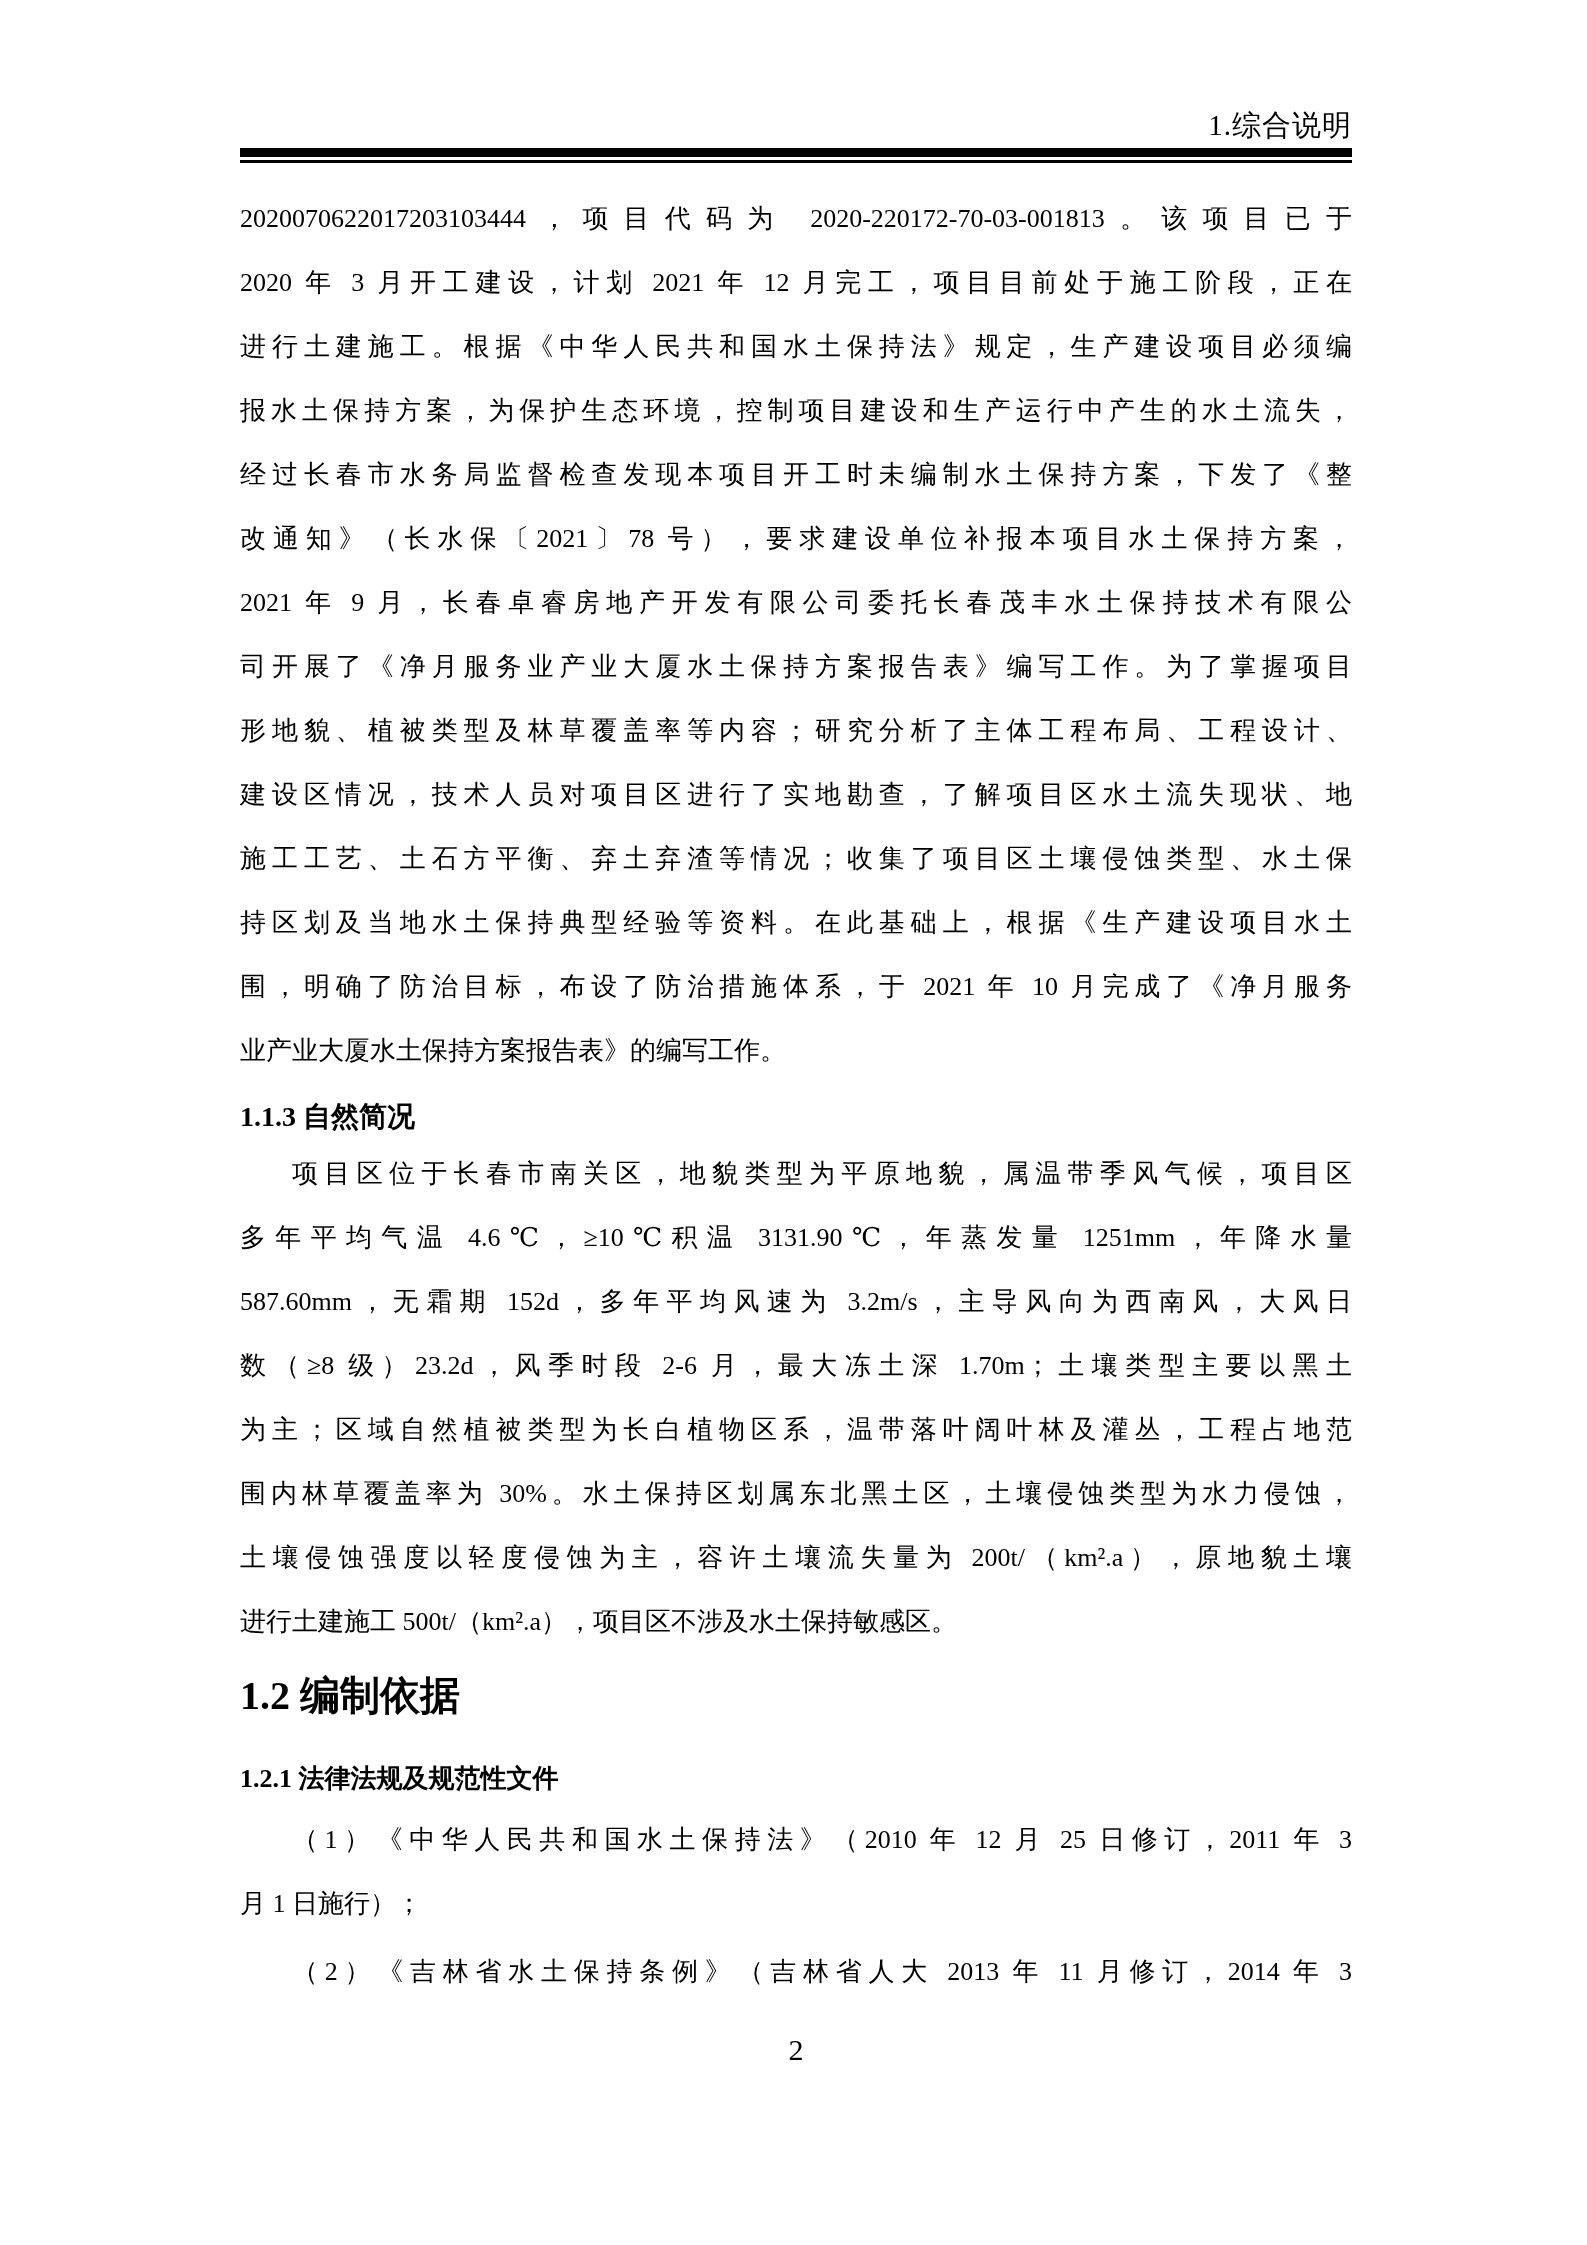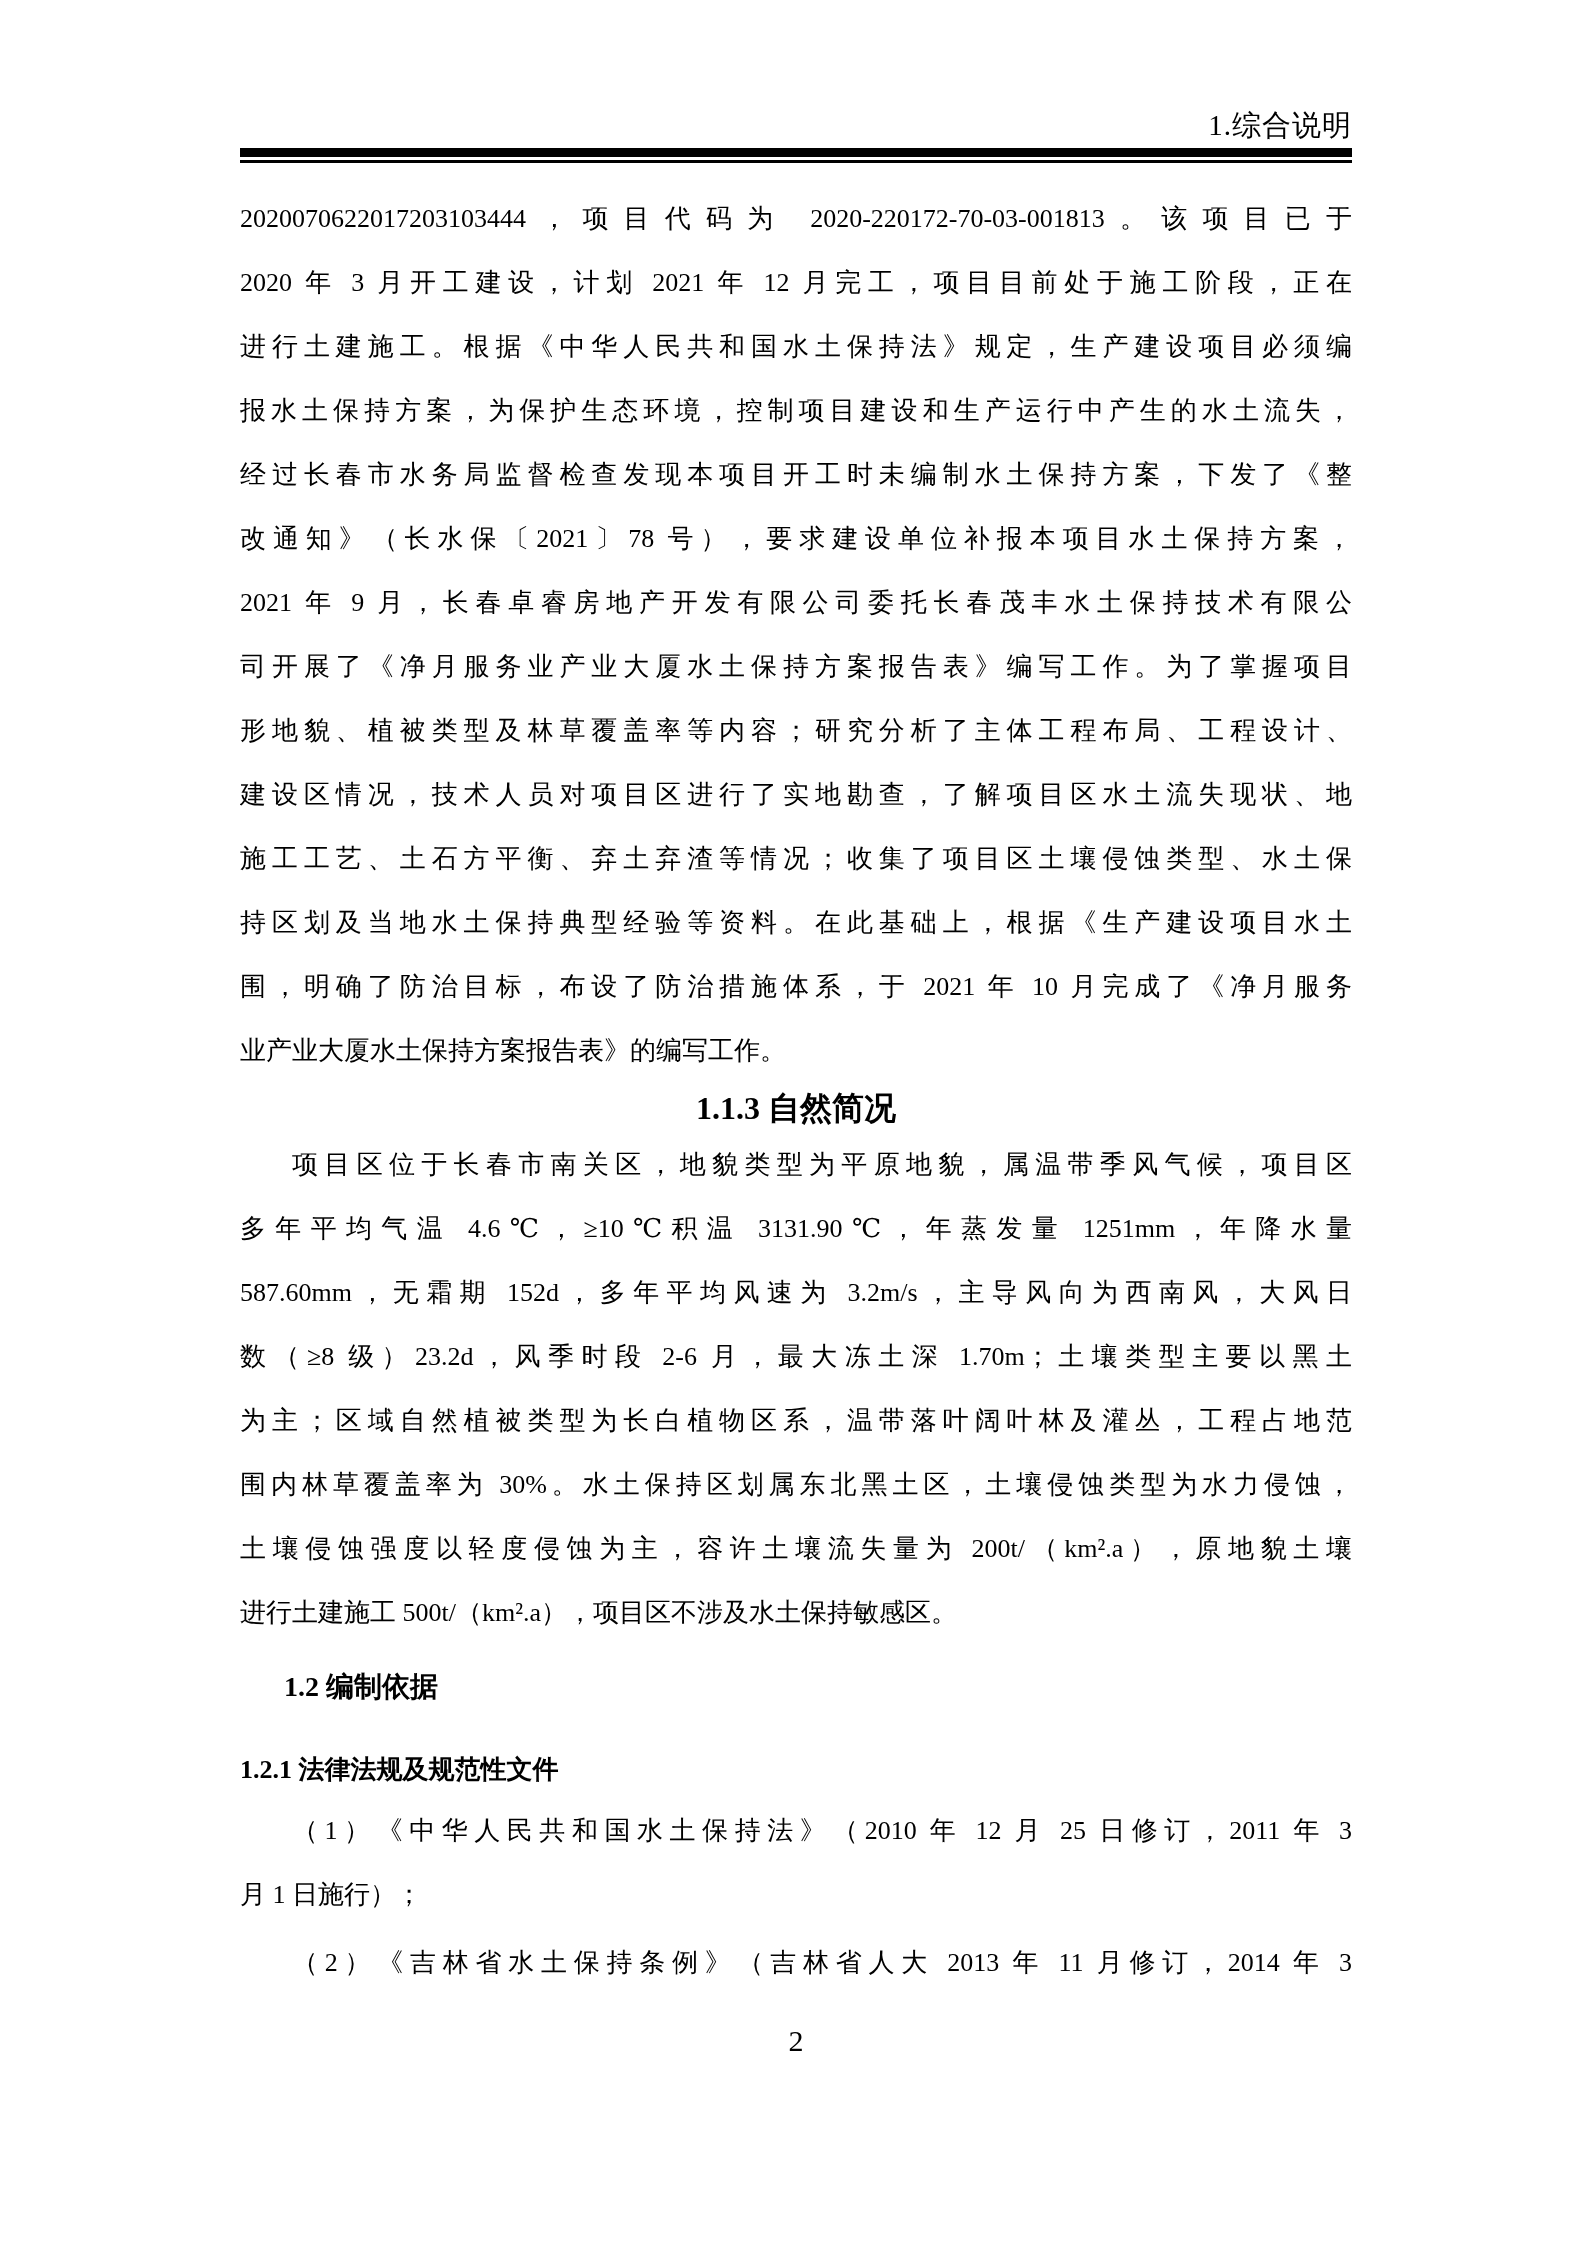--- a/index.html
+++ b/index.html
@@ -54,32 +54,30 @@
     text-justify: inter-character;
     overflow: hidden;
   }
   .line.indent { text-indent: 2em; }
   .line.flush  { text-align-last: left; }
   .heading {
     font-weight: bold;
     white-space: pre-wrap;
   }
   .heading.h1 {
-    font-size: 32px;
+    font-size: 28px;
     line-height: 50px;
     height: 50px;
-    margin-top: 0;
-    text-align: center;
+    margin-top: 9px;
   }
   .heading.h2 {
-    font-size: 28px;
+    font-size: 40px;
     line-height: 56px;
     height: 56px;
     margin-top: 14px;
-    margin-left: 44px;
   }
   .heading.h3 {
     font-size: 26px;
     line-height: 50px;
     height: 50px;
     margin-top: 30px;
   }
   .item-block { margin-top: 4px; }
   
   .page-footer {

